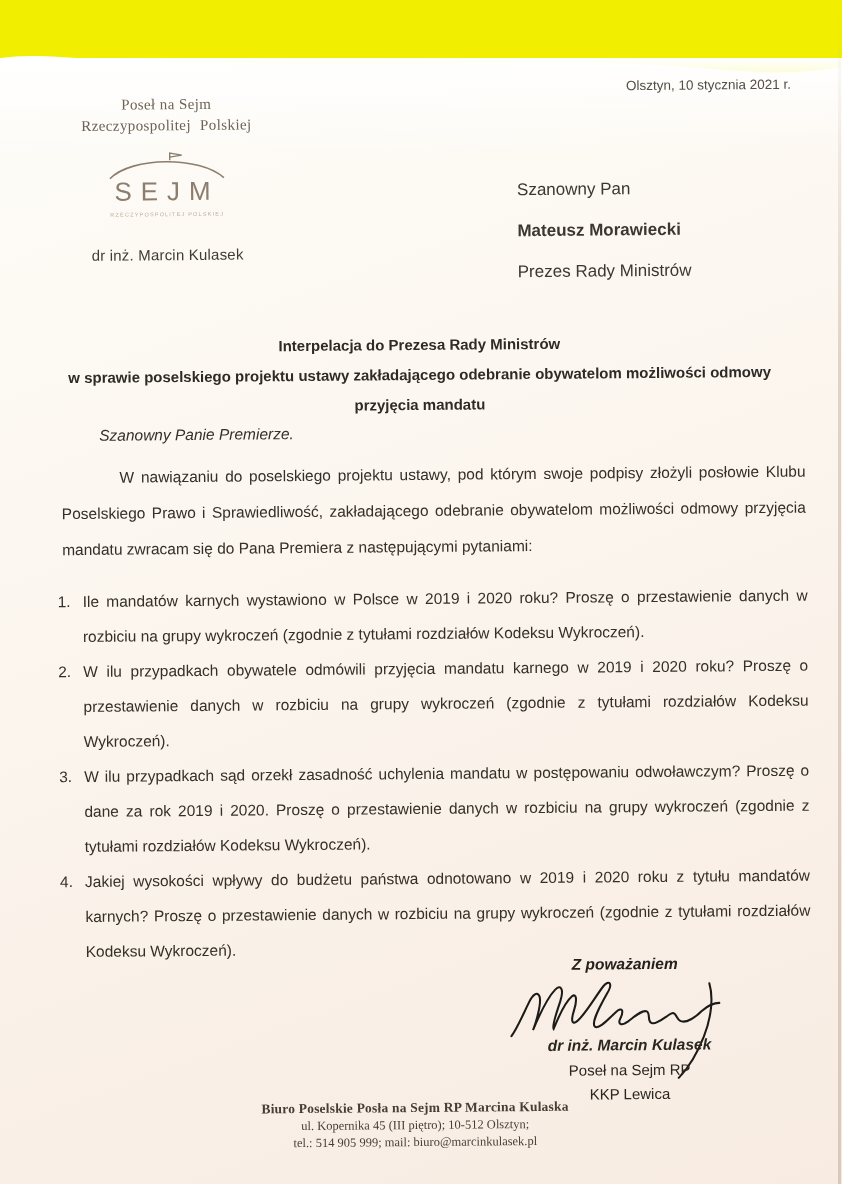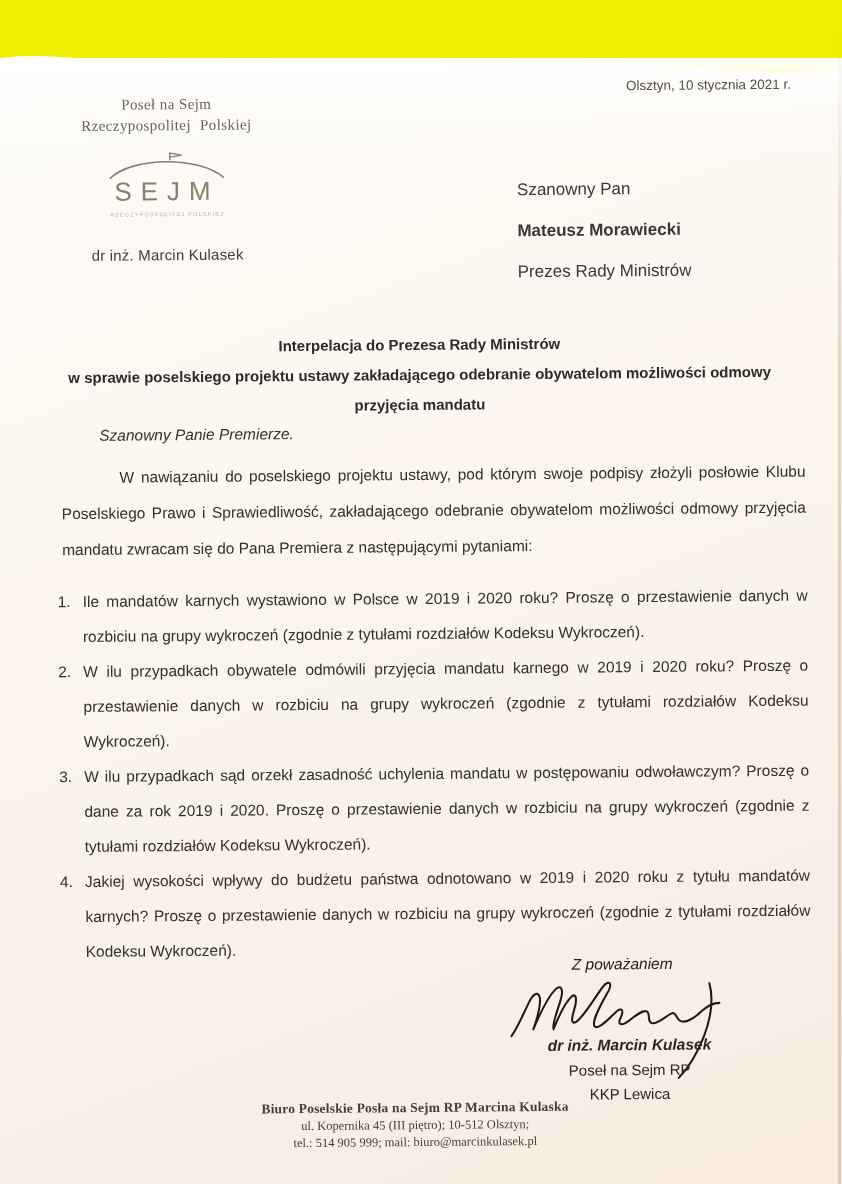--- a/index.html
+++ b/index.html
@@ -36,21 +36,21 @@
 
   .intro{position:absolute;left:62px;top:457px;width:744px;font-size:15.5px;
     line-height:36px;text-align:justify;text-indent:58px;color:#343029;}
 
   .questions{position:absolute;left:57px;top:581px;width:750px;font-size:15.5px;color:#343029;}
   .q{display:flex;line-height:35px;}
   .q-num{width:25px;flex:0 0 25px;}
   .q-text{flex:1;text-align:justify;}
 
   .valediction{position:absolute;left:568px;top:957px;font-size:15.5px;
-    font-weight:normal;font-style:italic;color:#24211d;text-align:right;}
+    font-weight:bold;font-style:italic;color:#24211d;text-align:right;}
   .signature{position:absolute;left:500px;top:978px;pointer-events:none;}
   .signer{position:absolute;left:515px;top:1038px;width:220px;text-align:center;color:#2a2722;}
   .signer .name{font-weight:bold;font-style:italic;font-size:15.5px;margin-bottom:7px;}
   .signer .title{font-size:15px;margin-bottom:7px;}
   .signer .club{font-size:15px;}
 
   .footer{position:absolute;left:210px;top:1099px;width:400px;text-align:center;
     font-family:"Liberation Serif", serif;color:#463d33;}
   .footer .f1{font-weight:bold;font-size:13.5px;line-height:18px;letter-spacing:.2px;}
   .footer .f2,.footer .f3{font-size:12.5px;line-height:17px;}

